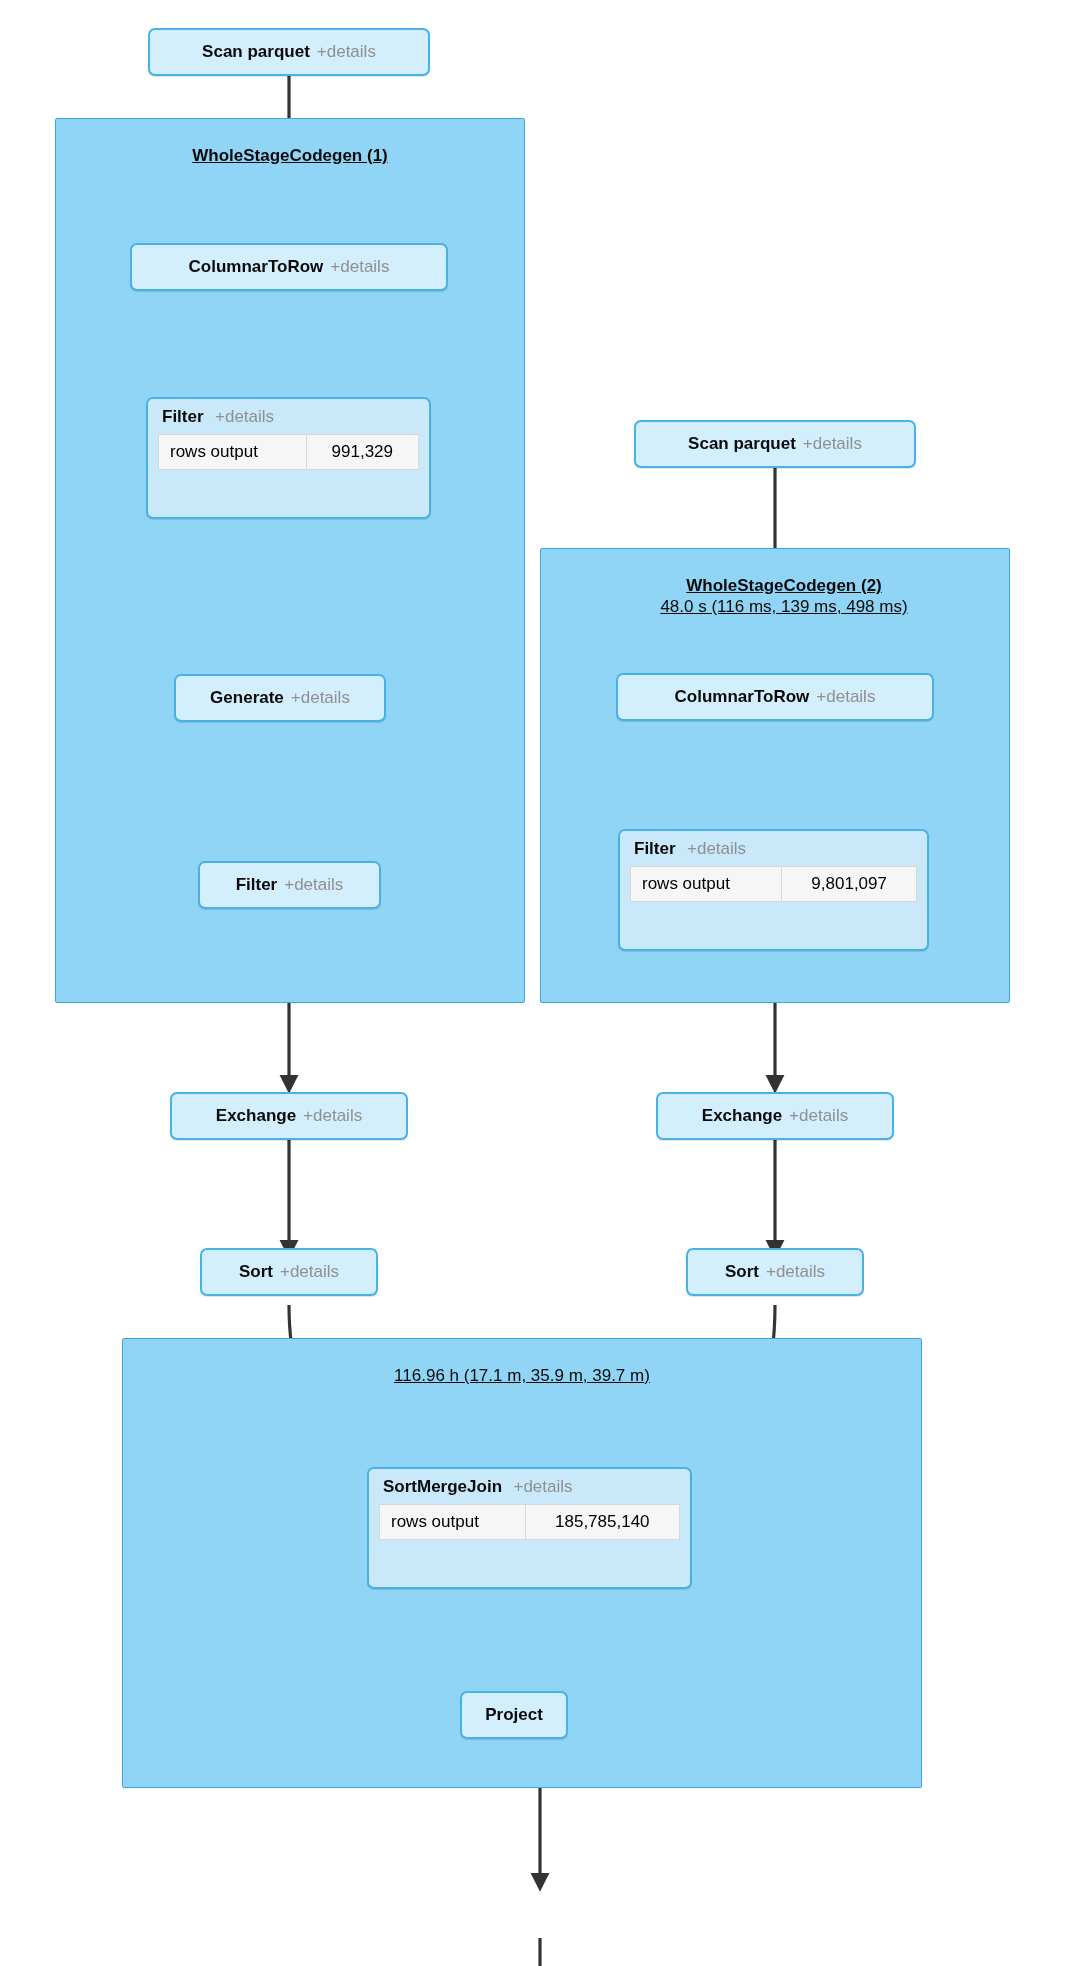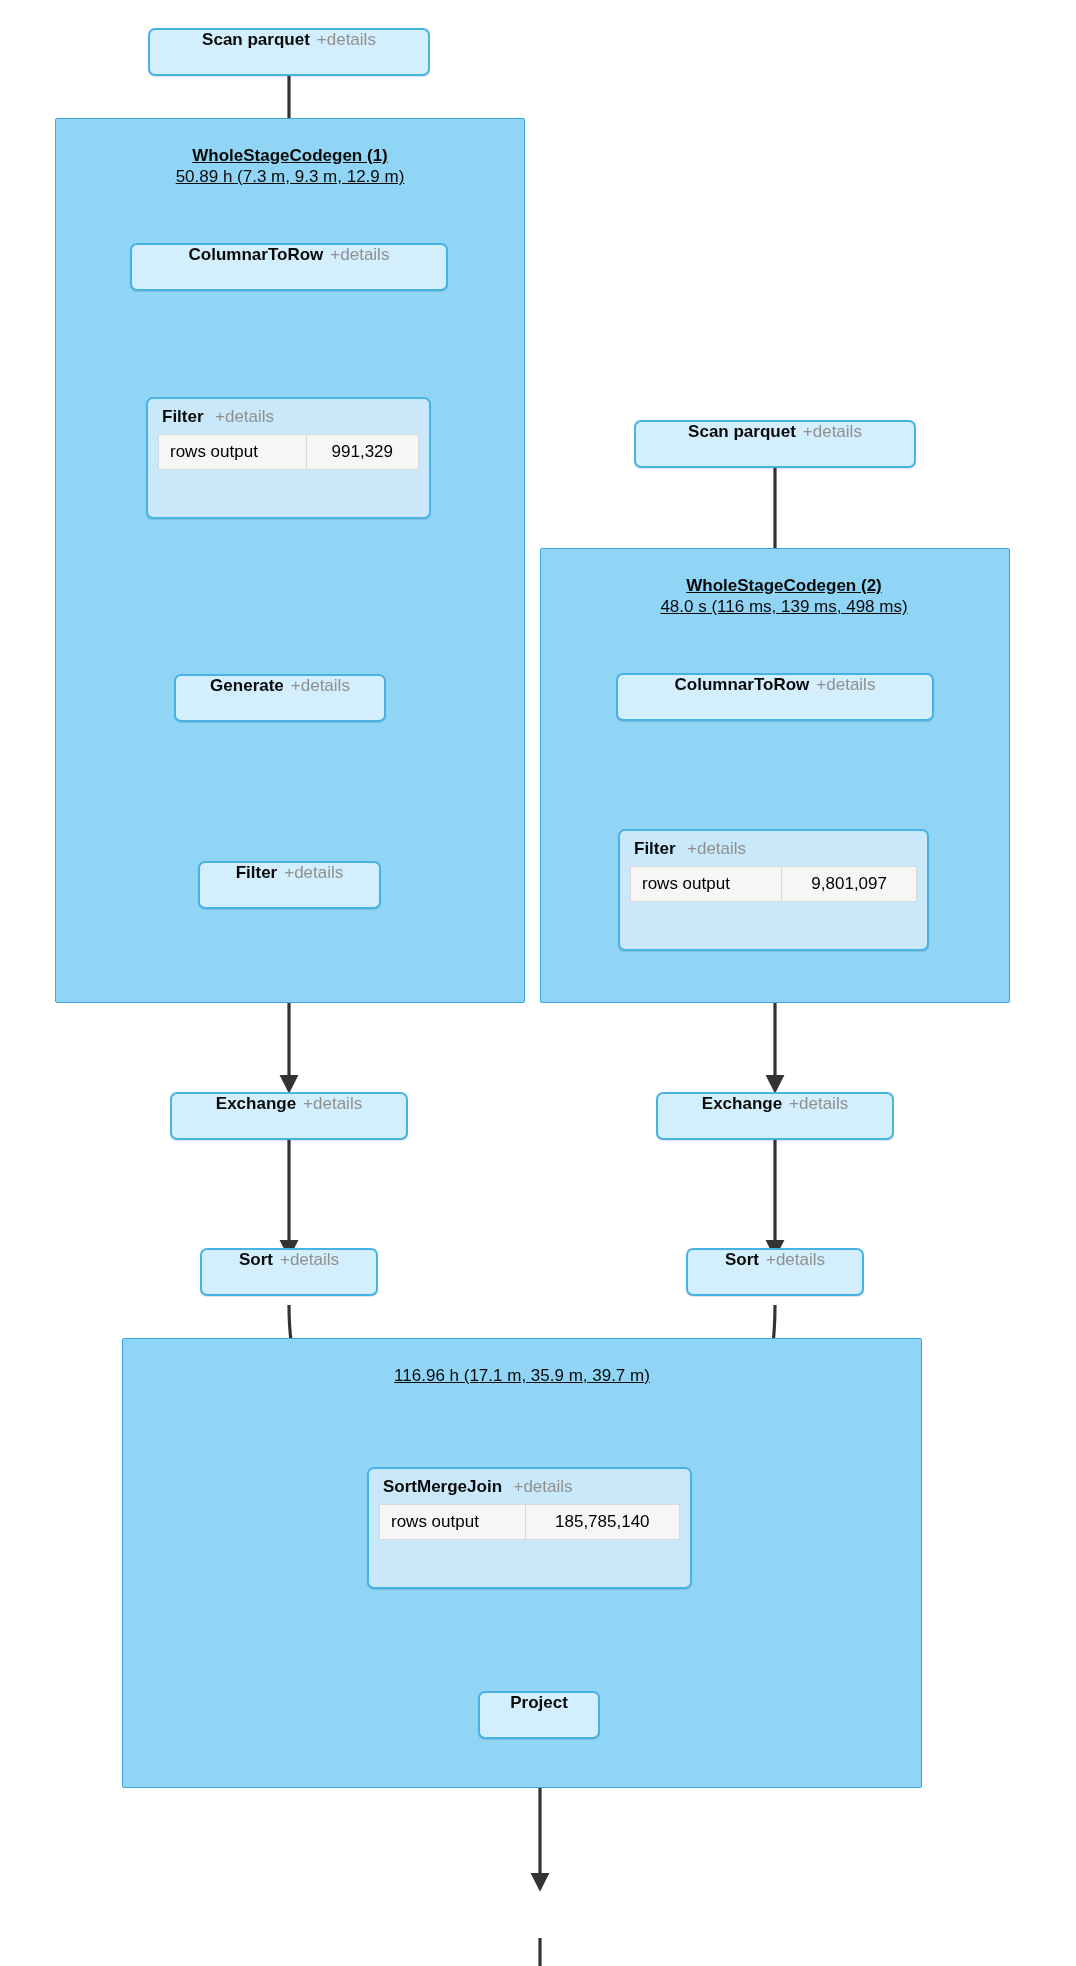--- a/index.html
+++ b/index.html
@@ -54,21 +54,21 @@
   }
 
   
   .node {
     position: absolute;
     box-sizing: border-box;
     background: #d3eefc;
     border: 2px solid #49b2e4;
     border-radius: 7px;
     display: flex;
-    align-items: flex-start;
+    align-items: center;
     justify-content: center;
     padding: 0 14px;
     white-space: nowrap;
     box-shadow: 0 1px 1px rgba(0,0,0,0.12);
   }
   .node .op-name {
     font-size: 17px;
     font-weight: bold;
     color: #0a0a0a;
   }
@@ -155,21 +155,20 @@
       <path d="M 775 1305 C 775 1410 740 1455 654 1467"></path>
       <path d="M 540 1588 L 540 1690"></path>
       <path d="M 540 1740 L 540 1888"></path>
       <path d="M 540 1938 L 540 1966" marker-end="none"></path>
     </g>
   </svg>
 
   <div class="cluster" style="left:55px; top:118px; width:470px; height:885px;">
     <div class="cluster-label" style="top:26px;">
       <div class="cluster-title">WholeStageCodegen (1)</div>
-      <div class="cluster-metric">50.89 h (7.3 m, 9.3 m, 12.9 m)</div>
     </div>
   </div>
 
   <div class="cluster" style="left:540px; top:548px; width:470px; height:455px;">
     <div class="cluster-label" style="top:26px;margin-left:9px;">
       <div class="cluster-title">WholeStageCodegen (2)</div>
       <div class="cluster-metric">48.0 s (116 ms, 139 ms, 498 ms)</div>
     </div>
   </div>
 
@@ -267,18 +266,18 @@
     <table class="metric-table">
       <tbody>
           <tr>
         <td class="metric-key">rows output</td>
         <td class="metric-val">185,785,140</td>
       </tr>
     </tbody>
       </table>
   </div>
 
-  <div class="node" style="left:478px; top:1691px; width:122px; height:48px;">
+  <div class="node" style="left:460px; top:1691px; width:108px; height:48px;">
     <span class="op-name">Project</span>
   </div>
 
 
 </div>
 
 </body></html>

